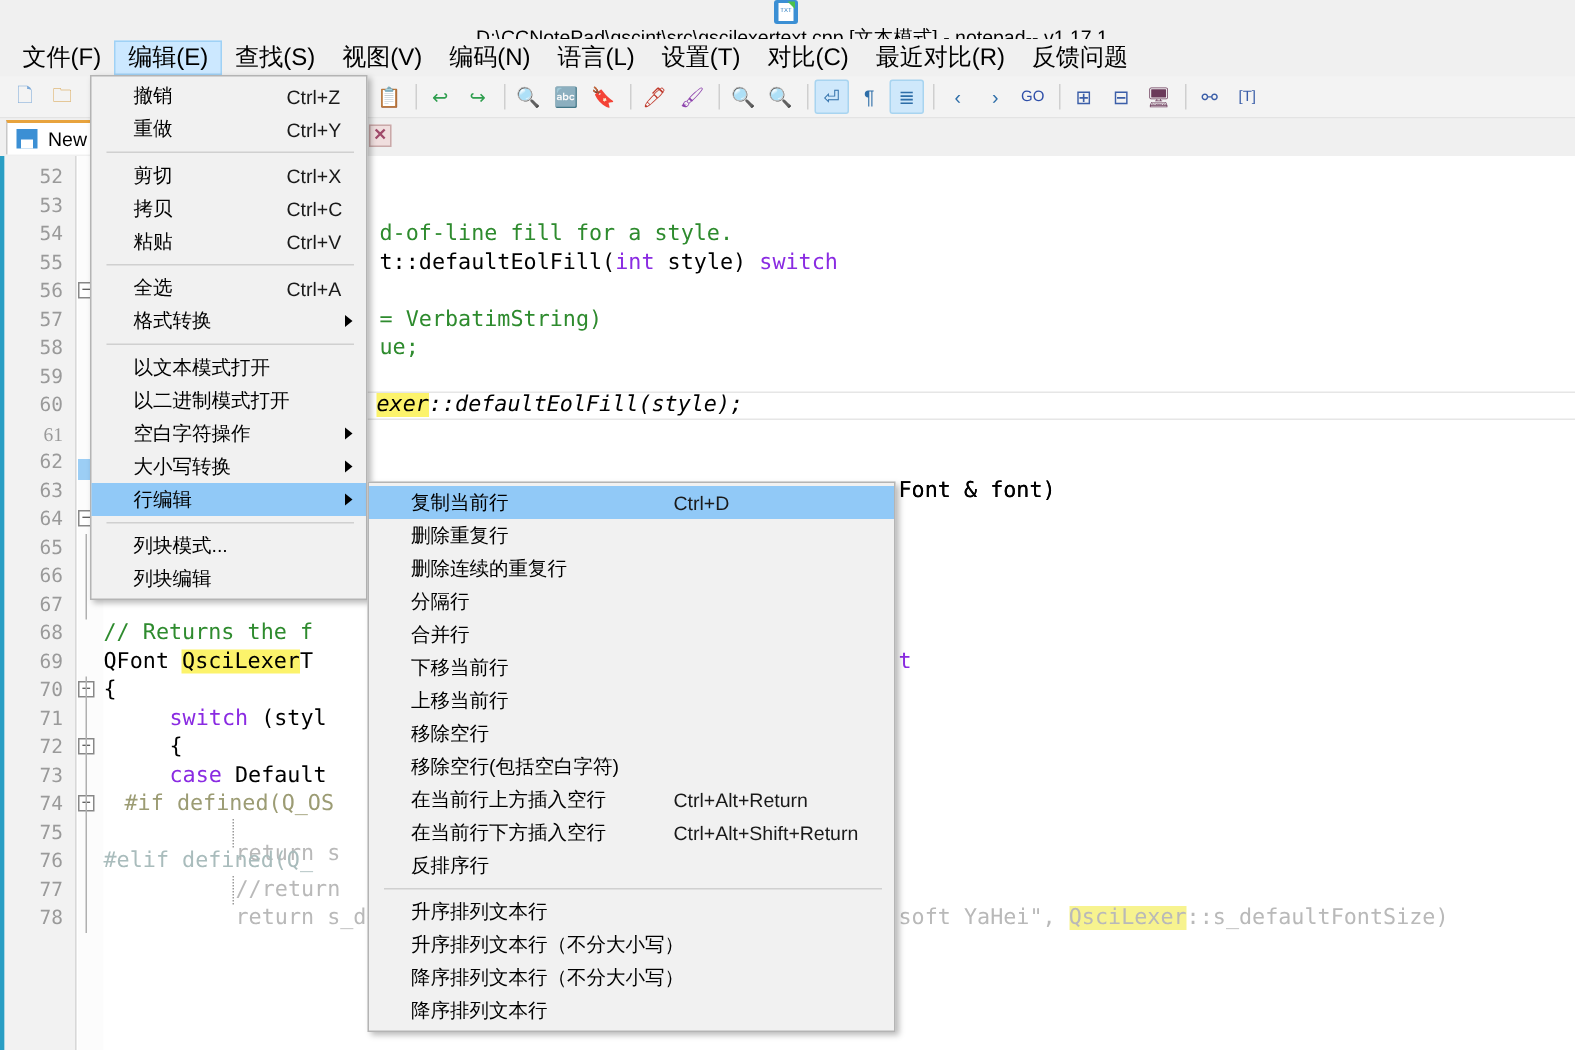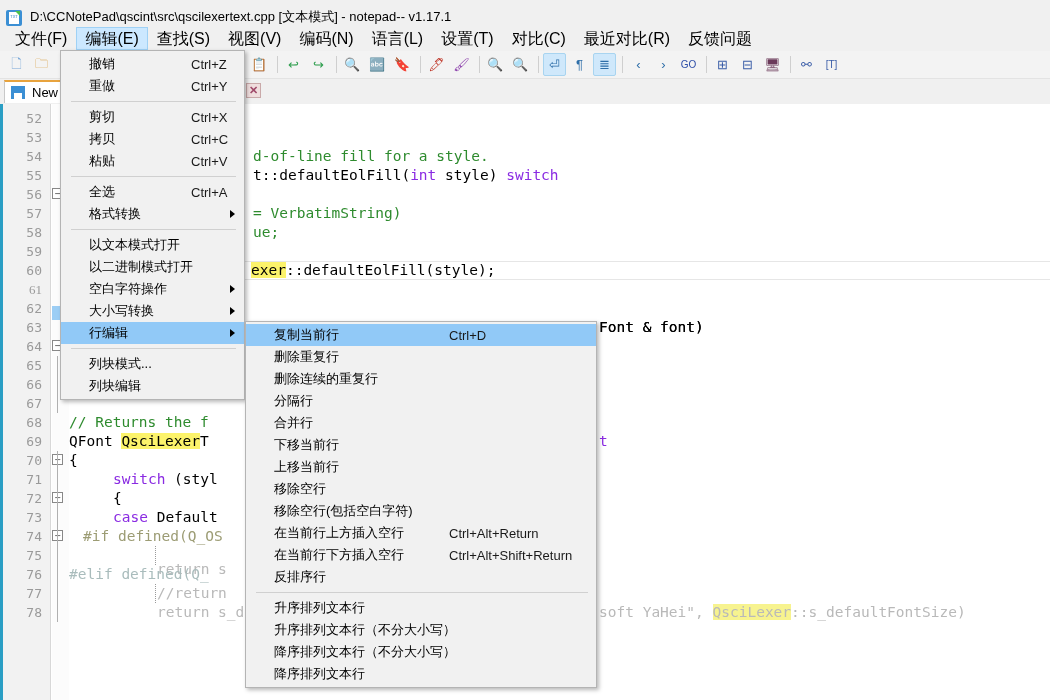--- a/index.html
+++ b/index.html
@@ -15,22 +15,23 @@
     width: 1050px; height: 700px;
     background: #f0f0f0;
     overflow: hidden;
   }
 
   
   .titlebar {
     position: absolute; left: 0; top: 0;
     width: 1050px; height: 26px;
     background: #f0f0f0;
-    display: flex; align-items: flex-end;
+    display: flex; align-items: center;
     padding-left: 6px;
+    flex-direction: column;
   }
   .app-icon {
     width: 16px; height: 16px;
     background: #3b8fd4;
     border-radius: 2px;
     position: relative;
     margin-right: 8px;
     flex: 0 0 auto;
   }
   .app-icon::before {
@@ -443,21 +444,21 @@
       </div>
     <div class="codearea" id="codearea">
         <div class="cl" style="top: 5px; left: 0px;"></div>
         <div class="cl" style="top: 24px; left: 0px;"></div>
         <div class="cl" style="top: 43px; left: 184px;"><span class="k-com">d-of-line fill for a style.</span></div>
         <div class="cl" style="top: 62px; left: 184px;">t::defaultEolFill(<span class="k-kw">int</span> style) <span class="k-kw">switch</span></div>
         <div class="cl" style="top: 81px; left: 0px;"></div>
         <div class="cl" style="top: 100px; left: 184px;"><span class="k-com">= VerbatimString)</span></div>
         <div class="cl" style="top: 119px; left: 184px;"><span class="k-com">ue;</span></div>
         <div class="cl" style="top: 138px; left: 0px;"></div>
-        <div class="cl" style="top: 157px; left: 182px;"><span class="hl">exer</span>::defaultEolFill(style);</div>
+        <div class="cl" style="top: 157px; left: 182px; font-style: italic;"><span class="hl">exer</span>::defaultEolFill(style);</div>
         <div class="cl" style="top: 176px; left: 0px;"></div>
         <div class="cl" style="top: 195px; left: 0px;"></div>
         <div class="cl" style="top: 214px; left: 530px;">Font &amp; font)</div>
         <div class="cl" style="top: 233px; left: 0px;"></div>
         <div class="cl" style="top: 252px; left: 46px;">s_defaultTxt</div>
         <div class="cl" style="top: 271px; left: 0px;">}</div>
         <div class="cl" style="top: 290px; left: 0px;"></div>
         <div class="cl" style="top: 309px; left: 0px;"><span class="k-com">// Returns the f</span></div>
         <div class="cl" style="top: 328px; left: 0px;">QFont <span class="hl">QsciLexer</span>T</div>
         <div class="cl" style="top: 347px; left: 0px;">{</div>

